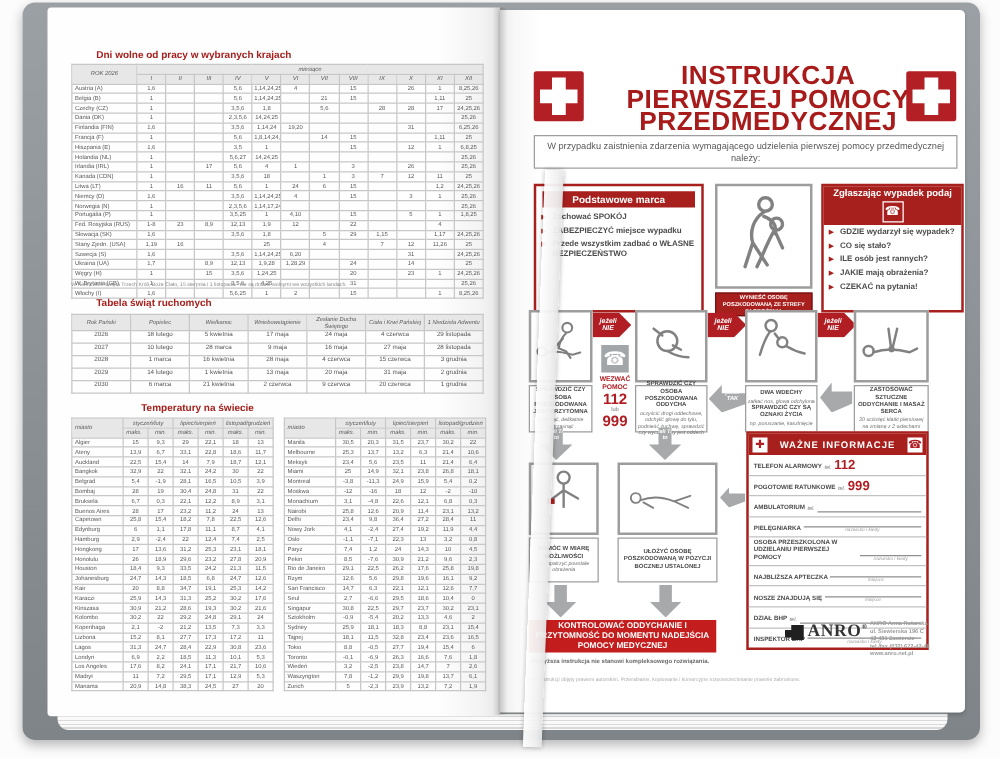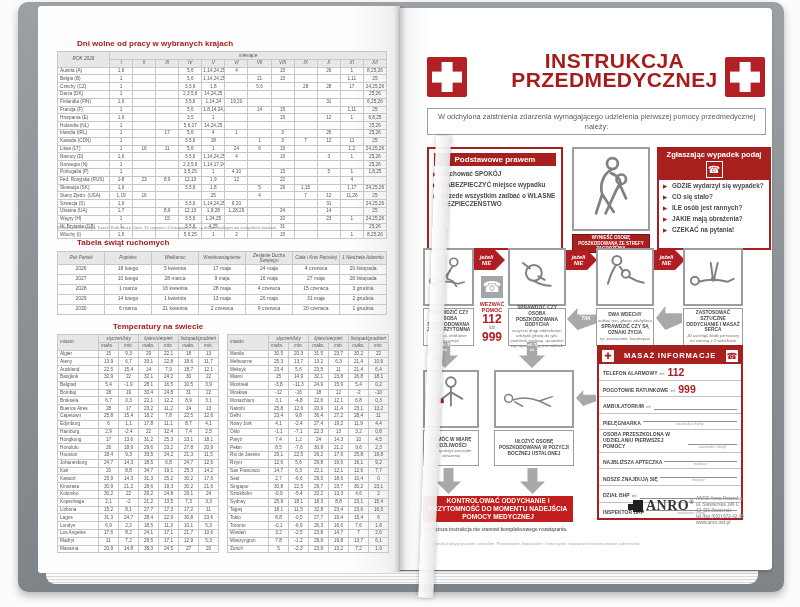--- a/index.html
+++ b/index.html
@@ -1061,28 +1061,29 @@
       </table>
     </div>
   </div>
 
   <div class="page page-right">
     <div class="rp">
 
       <div class="cross" style="left:27px;top:49px;"></div>
       <div class="ptitle">
         <div>INSTRUKCJA</div>
+        <div>PIERWSZEJ POMOCY</div>
         <div>PRZEDMEDYCZNEJ</div>
       </div>
       <div class="cross" style="left:325px;top:49px;"></div>
 
-      <div class="intro">W odchylona zaistnienia zdarzenia wymagającego udzielenia pierwszej pomocy przedmedycznej należy:</div>
+      <div class="intro">W przypadku zaistnienia zdarzenia wymagającego udzielenia pierwszej pomocy przedmedycznej należy:</div>
 
       <div class="redbox basics">
-        <div class="hd">Podstawowe prawem</div>
+        <div class="hd">Podstawowe marca</div>
         <div>
             <div class="b-item">Zachować SPOKÓJ</div>
             <div class="b-item">ZABEZPIECZYĆ miejsce wypadku</div>
             <div class="b-item">Przede wszystkim zadbać o WŁASNE BEZPIECZEŃSTWO</div>
           </div>
       </div>
 
       <div class="gbox dragbox">
         <div class="illu">
           <svg class="fig" viewBox="0 0 100 100">
@@ -1227,21 +1228,21 @@
       </div>
       <div class="fcap" style="left:94px;top:422px;width:80px;height:36px;">
         <div>UŁOŻYĆ OSOBĘ POSZKODOWANĄ W POZYCJI BOCZNEJ USTALONEJ</div>
       </div>
 
       <div class="arrow-left" style="left:176px;top:382px;width:20px;height:16px;"></div>
 
       <div class="wazne">
         <div class="hd">
           <span class="chip">✚</span>
-          <span class="t">MASAŻ INFORMACJE</span>
+          <span class="t">WAŻNE INFORMACJE</span>
           <span class="chip">☎</span>
         </div>
         <div class="imp-rows">
             <div class="imp-row">
               <span class="imp-label">TELEFON ALARMOWY</span>
               <span class="imp-tel">tel.</span>
               <span class="imp-value">112</span>
             </div>
             <div class="imp-row">
               <span class="imp-label">POGOTOWIE RATUNKOWE</span>

